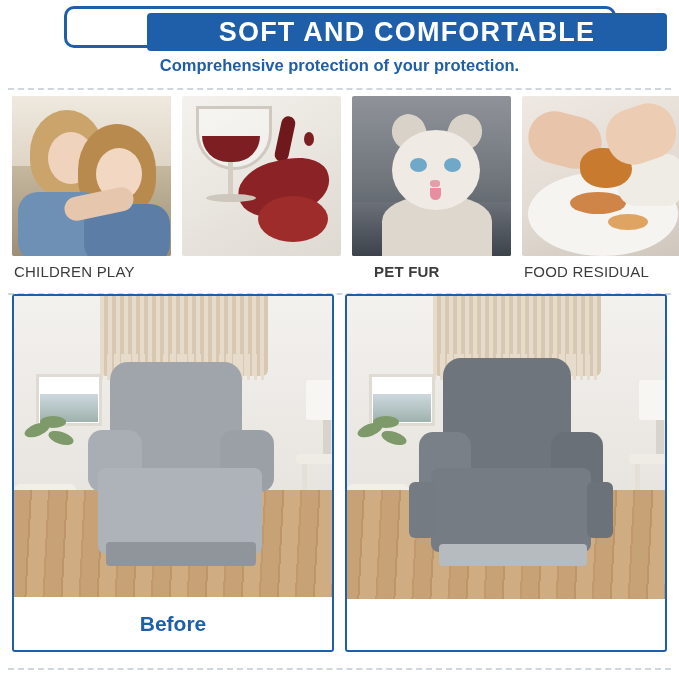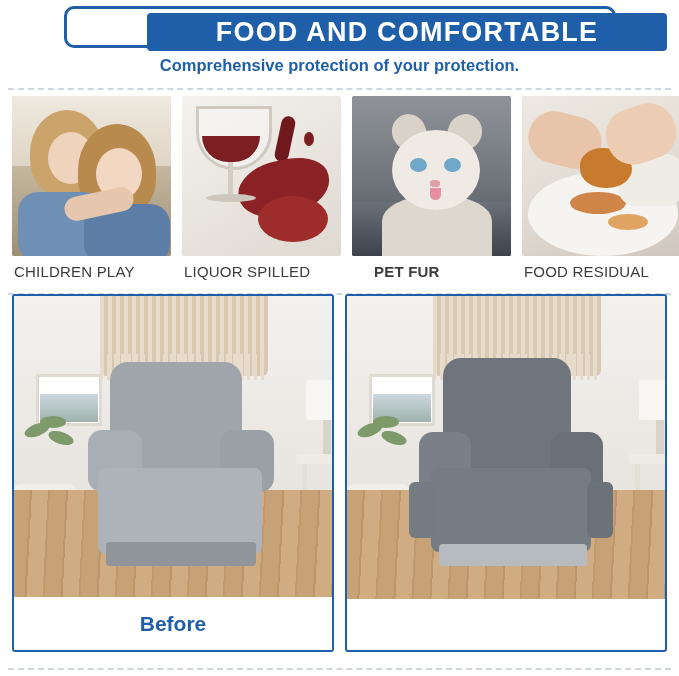--- a/index.html
+++ b/index.html
@@ -182,21 +182,21 @@
   }
 </style>
 </head>
 <body>
 
 <div class="page">
 
   <div class="header-wrap">
     <div class="title-bar">
       <div class="title-bar-inner">
-        <span class="title-text">FOOD AND COMFORTABLE</span>
+        <span class="title-text">SOFT AND COMFORTABLE</span>
       </div>
     </div>
     <div class="subtitle">Comprehensive protection of your protection.</div>
   </div>
 
   <div class="dashed-line dash1"></div>
 
   <div class="features">
 
     <div class="feature">
@@ -218,21 +218,20 @@
       <div class="feature-img img-liquor">
         <div class="drip"></div>
           <div class="drop"></div>
         <div class="spill1"></div>
           <div class="spill2"></div>
         <div class="glassbowl"></div>
           <div class="wine"></div>
         <div class="stem"></div>
           <div class="foot"></div>
       </div>
-      <div class="feature-label">LIQUOR SPILLED</div>
     </div>
 
     <div class="feature">
       <div class="feature-img img-pet">
         <div class="rug"></div>
         <div class="body"></div>
         <div class="earl"></div>
           <div class="earr"></div>
         <div class="head"></div>
         <div class="eyel"></div>

